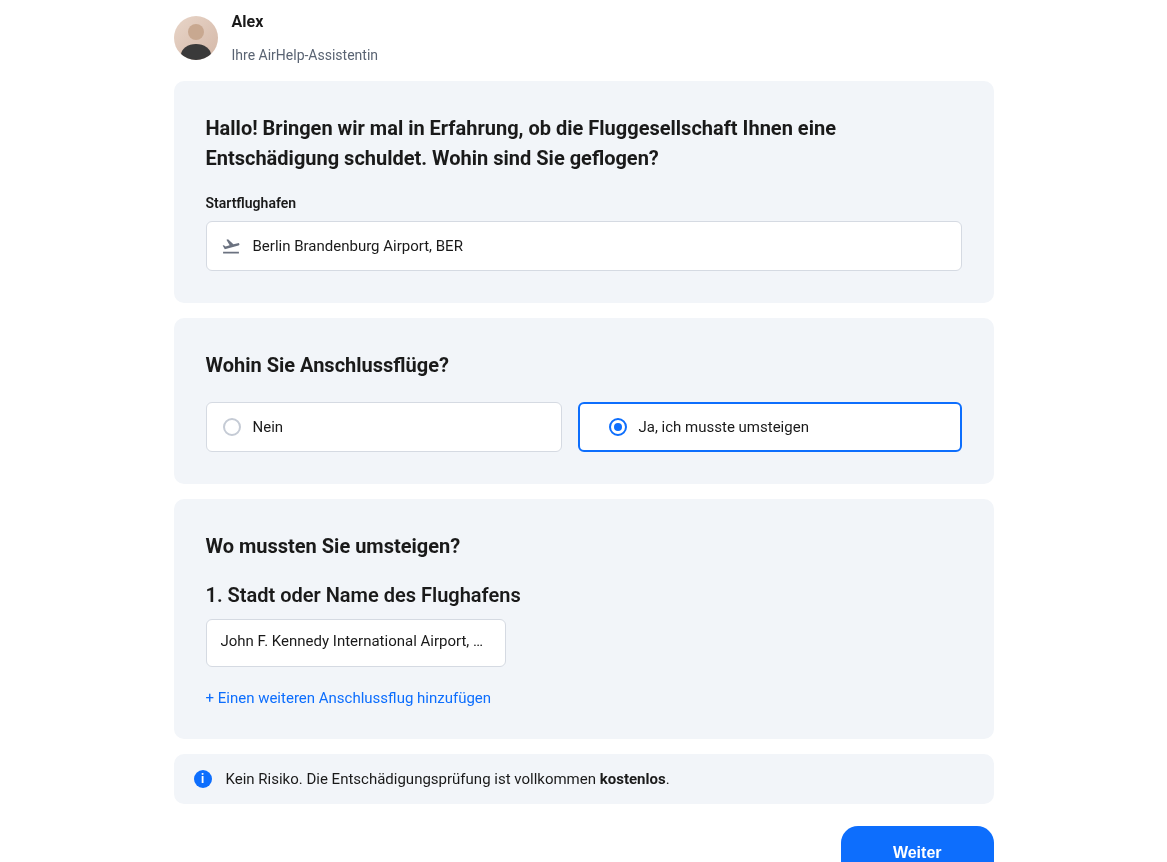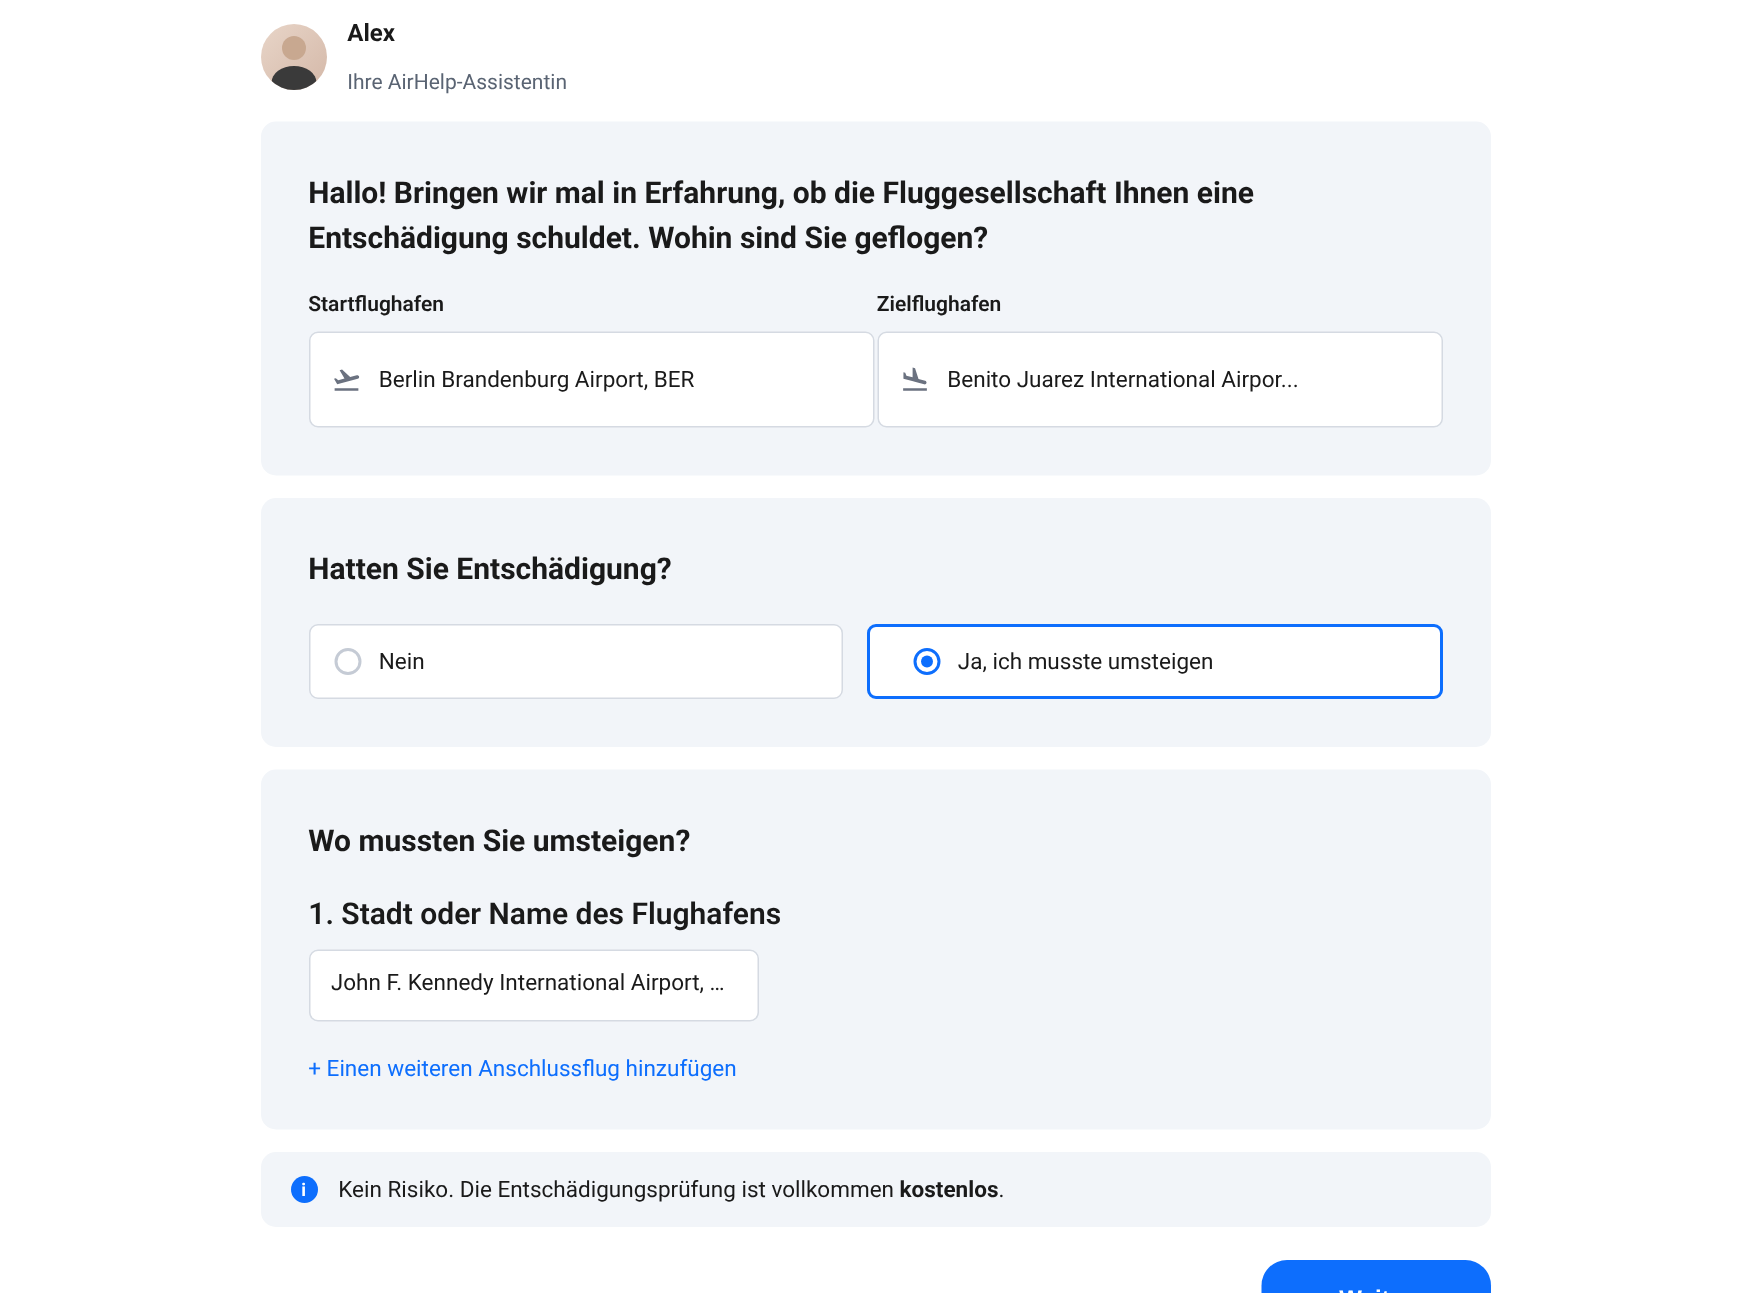--- a/index.html
+++ b/index.html
@@ -90,21 +90,21 @@
       display: block;
     }
     .airport-input {
       display: flex;
       align-items: center;
       background: #ffffff;
       border: 1px solid #d5dae2;
       border-radius: 6px;
       padding: 12px 14px;
       gap: 12px;
-      height: 64px;
+      height: 50px;
     }
     .airport-input .icon {
       flex-shrink: 0;
       width: 20px;
       height: 20px;
       color: #6b7280;
     }
     .airport-input .value {
       font-size: 15px;
       color: #1a1a1a;
@@ -250,36 +250,25 @@
         <label class="field-label">Startflughafen</label>
         <div class="airport-input">
           <span class="icon">
             <svg viewBox="0 0 24 24" fill="currentColor">
                 <path d="M2.5 19h19v2h-19v-2zm19.57-9.36c-.21-.8-1.04-1.28-1.84-1.06L14.92 10 8.46 3.98 6.5 4.5l3.88 6.72-4.96 1.33-1.97-1.54-1.45.39 2.59 4.49 16.41-4.4c.8-.21 1.28-1.04 1.07-1.85z"></path>
               </svg>
           </span>
           <span class="value">Berlin Brandenburg Airport, BER</span>
         </div>
       </div>
-      <div class="form-col">
-        <label class="field-label">Zielflughafen</label>
-        <div class="airport-input">
-          <span class="icon">
-            <svg viewBox="0 0 24 24" fill="currentColor">
-                <path d="M2.5 19h19v2h-19v-2zm7.18-5.73l4.35 1.16 5.31 1.42c.8.21 1.62-.26 1.84-1.06.21-.8-.26-1.62-1.06-1.84l-5.31-1.42-2.76-8.53-1.96-.52v7.76l-4.96-1.33-.93-2.32-1.45-.39v5.18l1.55.41 5.38 1.48z"></path>
-              </svg>
-          </span>
-          <span class="value">Benito Juarez International Airpor...</span>
-        </div>
-      </div>
     </div>
   </div>
 
   <div class="card">
-    <div class="card-title no-margin">Hatten Sie Entschädigung?</div>
+    <div class="card-title no-margin">Wohin Sie Anschlussflüge?</div>
     <div class="radio-row">
       <div class="radio-option">
         <span class="radio-circle"></span>
         <span class="radio-label">Nein</span>
       </div>
       <div class="radio-option selected">
         <span class="radio-circle"></span>
         <span class="radio-label">Ja, ich musste umsteigen</span>
       </div>
     </div>

